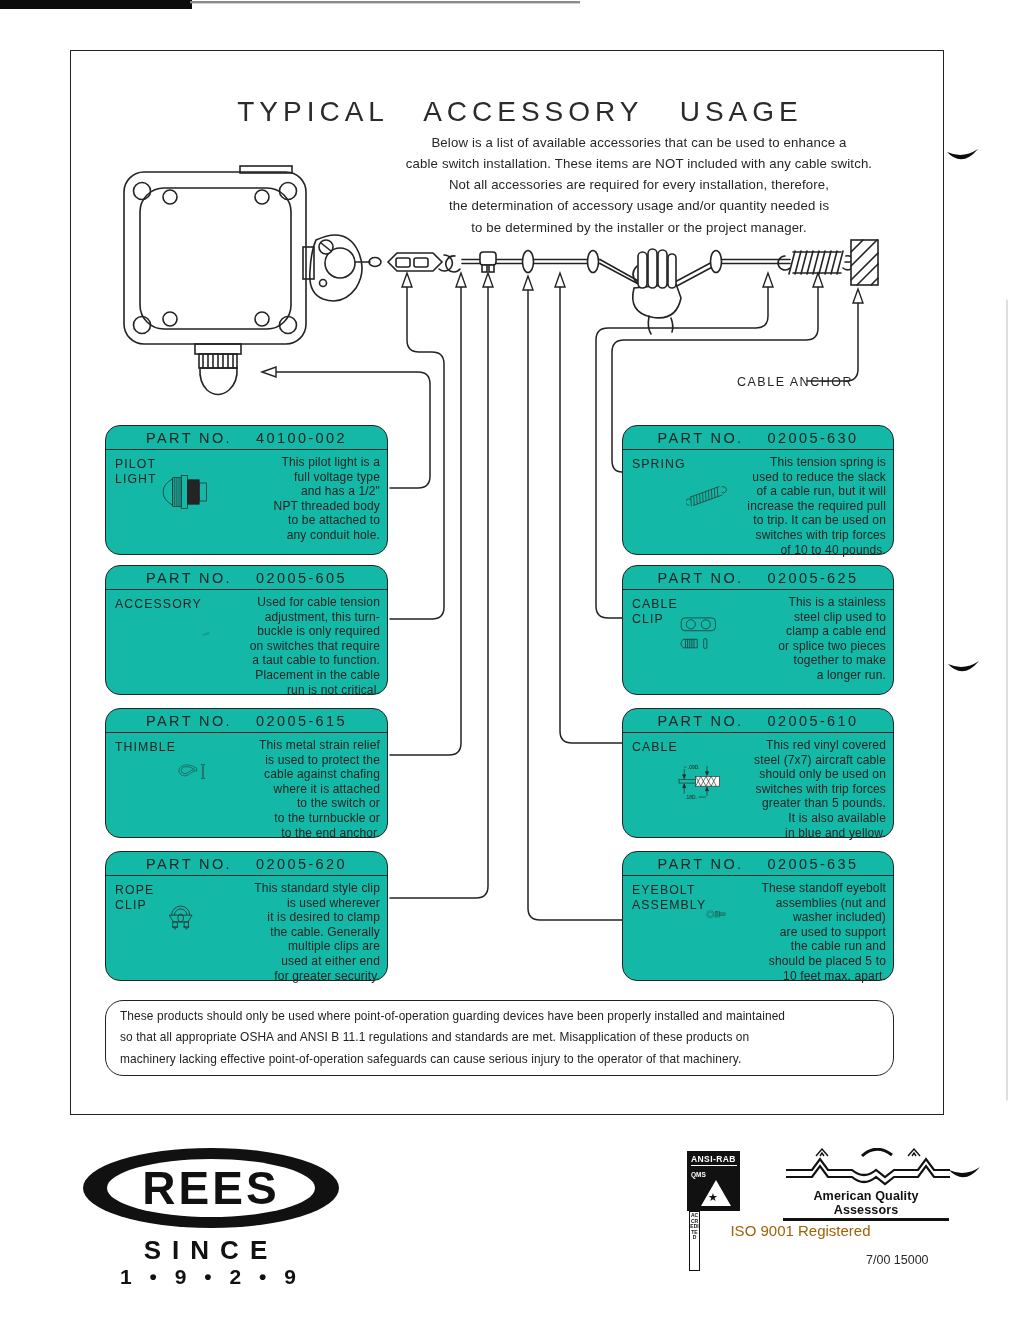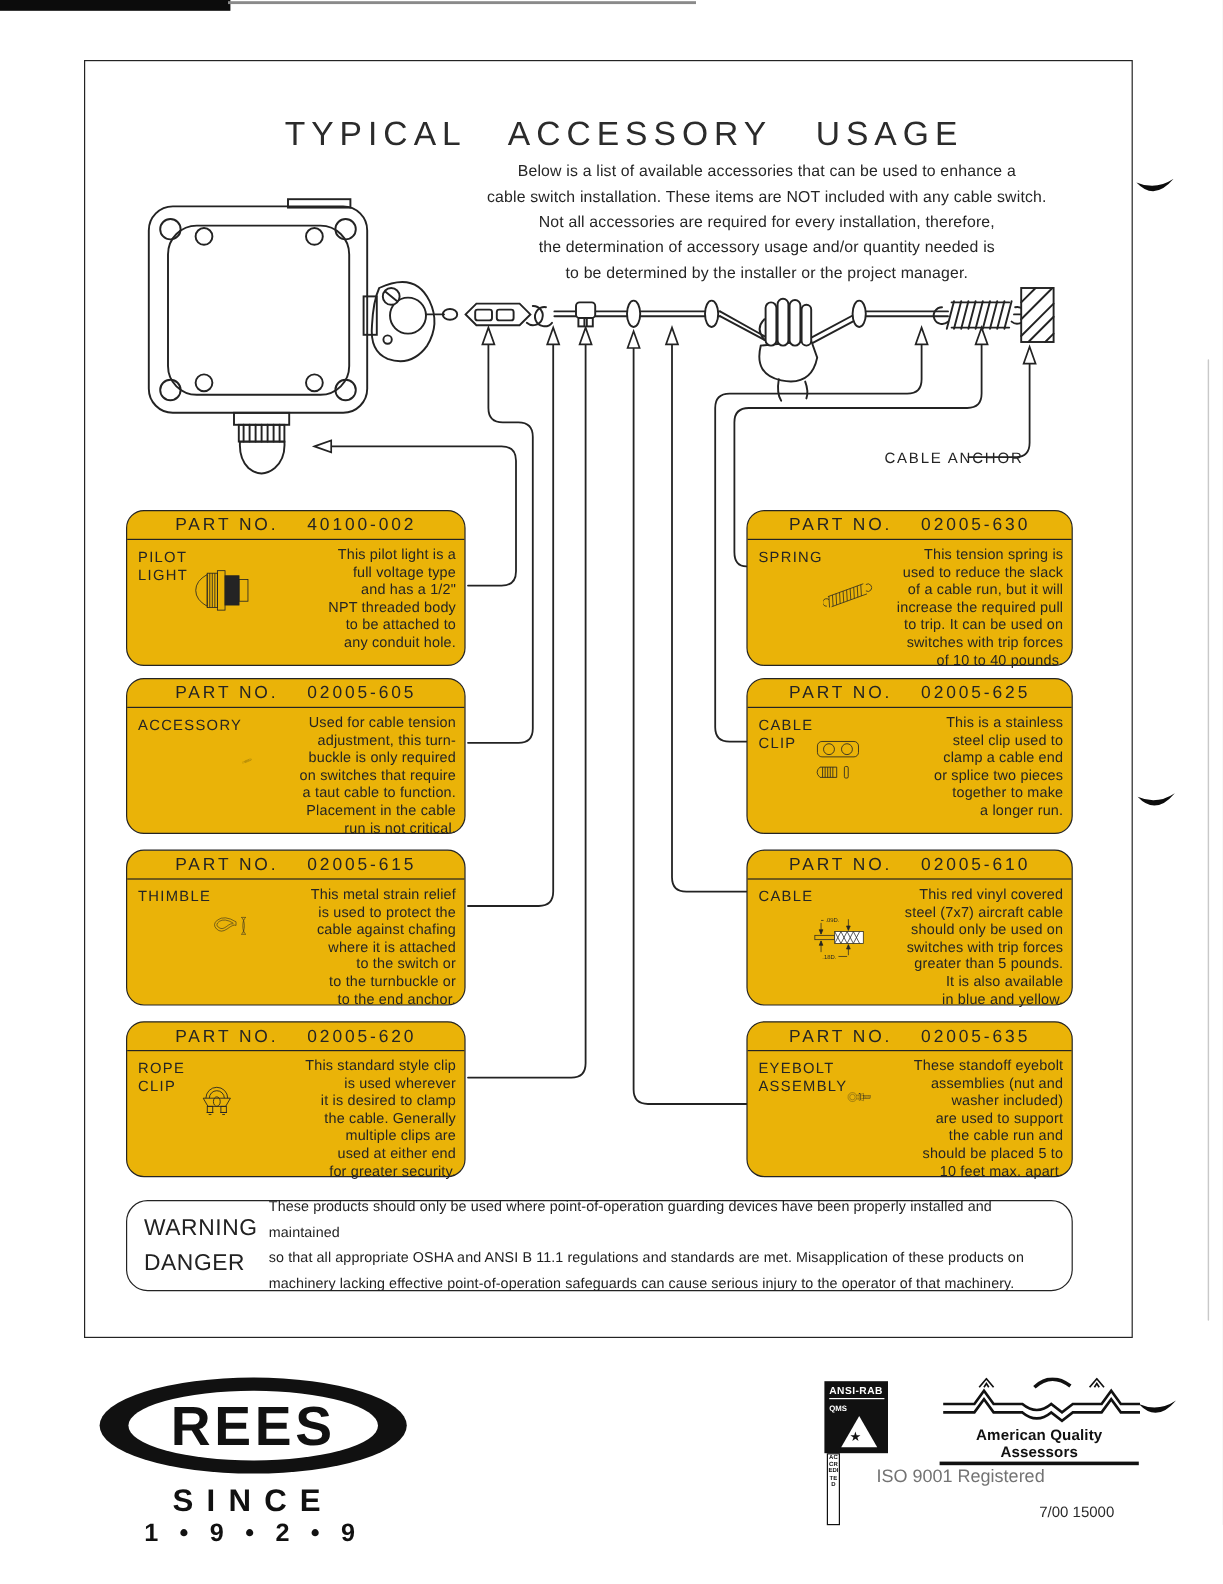--- a/index.html
+++ b/index.html
@@ -9,21 +9,21 @@
         border:1.7px solid #232323;}
   svg{display:block;}
   .art{position:absolute;left:0;top:0;z-index:0;}
 
   .title{position:absolute;left:150px;top:96px;width:740px;text-align:center;
         font-size:28px;letter-spacing:5px;word-spacing:24px;color:#2b2b2b;z-index:2;}
   .intro{position:absolute;left:330px;top:132px;width:618px;text-align:center;
         font-size:13.2px;line-height:1.6;letter-spacing:.15px;color:#262626;z-index:2;}
   .intro div{white-space:nowrap;}
 
-  .pbox{position:absolute;border:1.7px solid #242424;border-radius:15px;background:#eab308;
+  .pbox{position:absolute;border:1.7px solid #242424;border-radius:15px;background:#14b8a6;
         z-index:3;box-sizing:border-box;}
   .pbox .hdr{height:23px;border-bottom:1.6px solid #242424;display:flex;align-items:center;
         justify-content:center;gap:24px;font-size:14.5px;letter-spacing:2.4px;color:#242424;}
   .pbox .body{display:flex;padding:3px 7px 0 9px;}
   .pbox .lz{width:95px;flex:none;display:flex;flex-direction:row;}
   .pbox .iname{font-size:12.3px;letter-spacing:1.1px;line-height:1.25;margin-top:4px;color:#242424;}
   .pbox .icon{margin-top:6px;}
   .pbox .desc{flex:1;font-size:12px;line-height:14.6px;text-align:right;
         white-space:pre-line;letter-spacing:.15px;color:#242424;padding-top:2px;}
 
@@ -48,21 +48,21 @@
         border-bottom:26px solid #fff;}
   .ansi .star{position:absolute;left:21px;bottom:7px;font-size:11px;color:#111;}
   .ansi .strip{width:11px;height:60px;border:1px solid #111;margin-left:2px;box-sizing:border-box;
         font-size:5px;font-weight:bold;line-height:5.6px;text-align:center;word-break:break-all;
         padding-top:1px;color:#111;background:#fff;}
 
   .aqa-text{position:absolute;left:783px;top:1189px;width:166px;text-align:center;z-index:2;
         font-size:12.6px;font-weight:bold;letter-spacing:.1px;border-bottom:3px solid #111;
         padding-bottom:1px;color:#111;}
   .iso{position:absolute;left:703px;top:1222px;width:195px;text-align:center;
-        font-size:15px;color:#737373;z-index:2;}
+        font-size:15px;color:#a16207;z-index:2;}
   .docnum{position:absolute;left:866px;top:1253px;font-size:12.5px;color:#2a2a2a;z-index:2;}
 </style>
 </head>
 <body>
 
 <div class="page">
 
   <svg class="art" width="1019" height="1320" viewBox="0 0 1019 1320">
     <g stroke="#232323" stroke-width="1.6" fill="none" stroke-linecap="round">
 
@@ -467,22 +467,20 @@
 assemblies (nut and
 washer included)
 are used to support
 the cable run and
 should be placed 5 to
 10 feet max. apart.</div>
     </div>
   </div>
 
   <div class="warnbox">
-    <div class="warnlabel" style="white-space:pre-line;">WARNING
-DANGER</div>
     <div class="warntext">These products should only be used where point-of-operation guarding devices have been properly installed and maintained
 so that all appropriate OSHA and ANSI B 11.1 regulations and standards are met.  Misapplication of these products on
 machinery lacking effective point-of-operation safeguards can cause serious injury to the operator of that machinery.</div>
   </div>
 
   <svg class="art" style="left:78px;top:1146px;z-index:2;" width="268" height="142" viewBox="0 0 268 142">
     <ellipse cx="133" cy="42" rx="128" ry="40" fill="#111"></ellipse>
     <ellipse cx="133" cy="42" rx="104" ry="29" fill="#fff"></ellipse>
     <text x="133" y="58" text-anchor="middle" font-size="46" font-weight="bold" letter-spacing="3" fill="#111" font-family="Liberation Sans, sans-serif">REES</text>
     <text x="133" y="113" text-anchor="middle" font-size="26" font-weight="bold" letter-spacing="11" fill="#111" font-family="Liberation Sans, sans-serif">SINCE</text>

